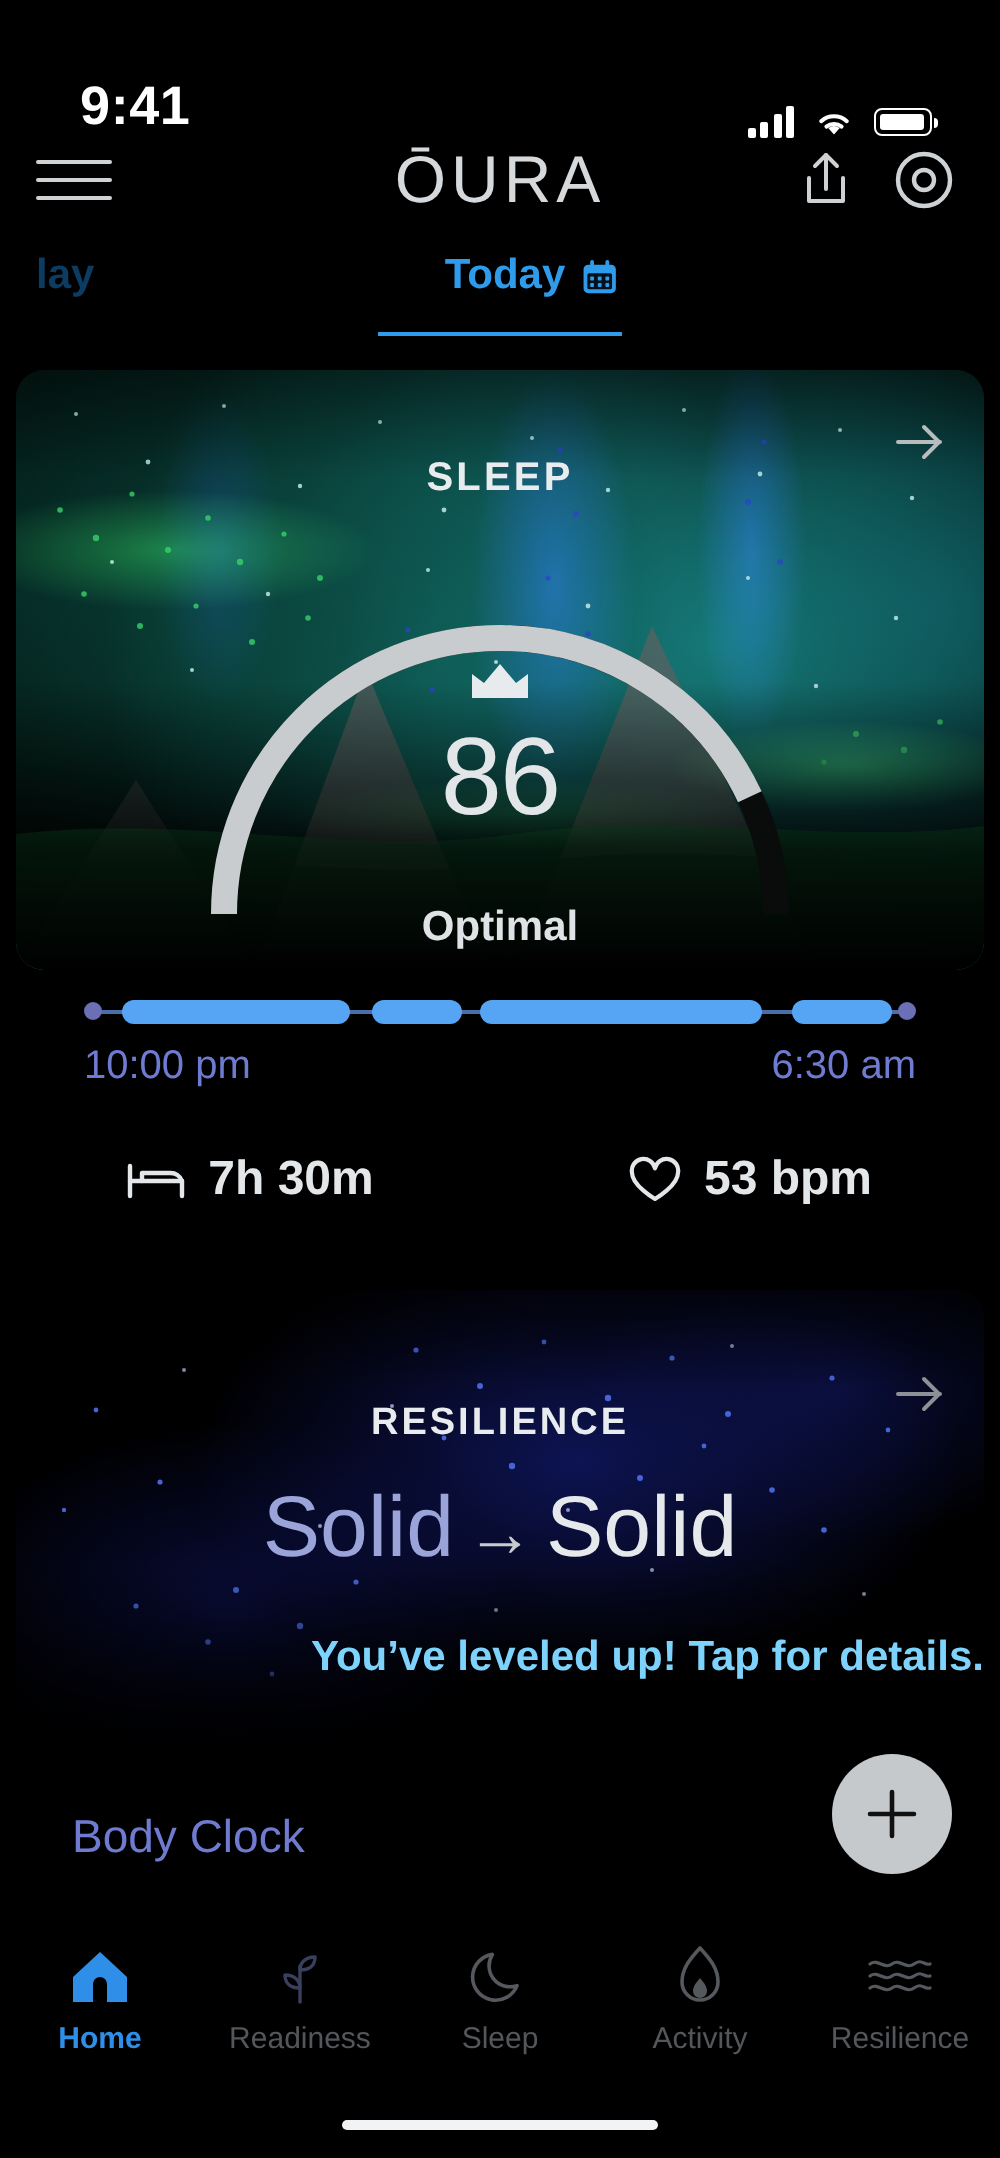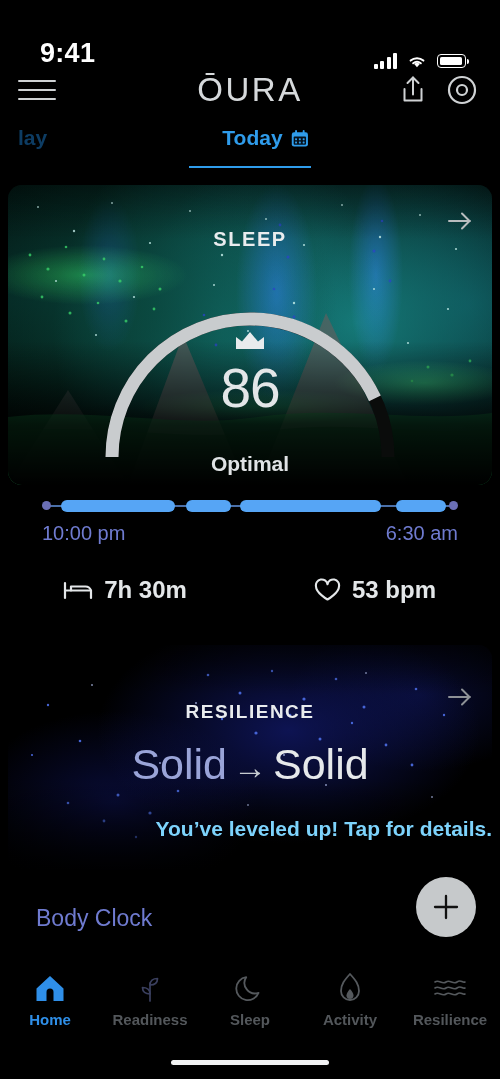--- a/index.html
+++ b/index.html
@@ -198,21 +198,21 @@
 
   
   .navbar {
     position:absolute; bottom:0; left:0; right:0; height:124px;
     background:#000; display:flex; align-items:flex-start; padding-top:16px;
   }
   .nav-item {
     flex:1; display:flex; flex-direction:column; align-items:center; gap:6px;
   }
   .nav-ico { height:34px; display:flex; align-items:center; justify-content:center; }
-  .nav-lbl { font-size:15px; font-weight:700; color:#53575b; }
+  .nav-lbl { font-size:15px; font-weight:400; color:#53575b; }
   .nav-item.active .nav-lbl { color:#2f8fe8; font-weight:700; }
   .home-ind {
     position:absolute; bottom:14px; left:50%; transform:translateX(-50%);
     width:158px; height:5px; border-radius:3px; background:#f2f3f4;
   }
 </style>
 </head>
 <body>
 
 <div class="phone">

